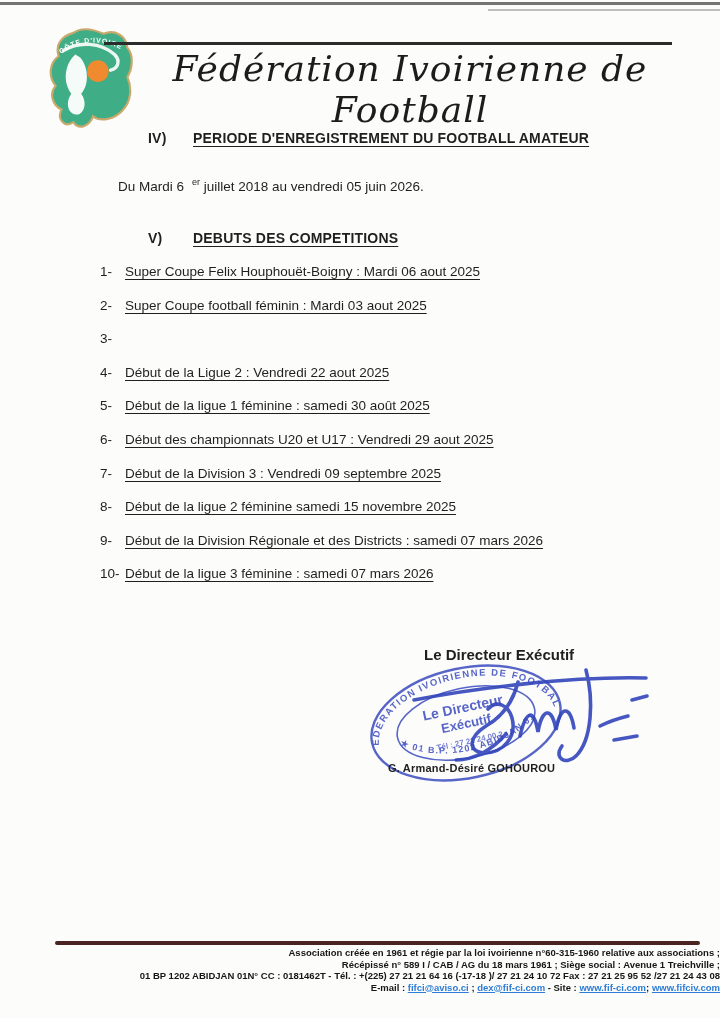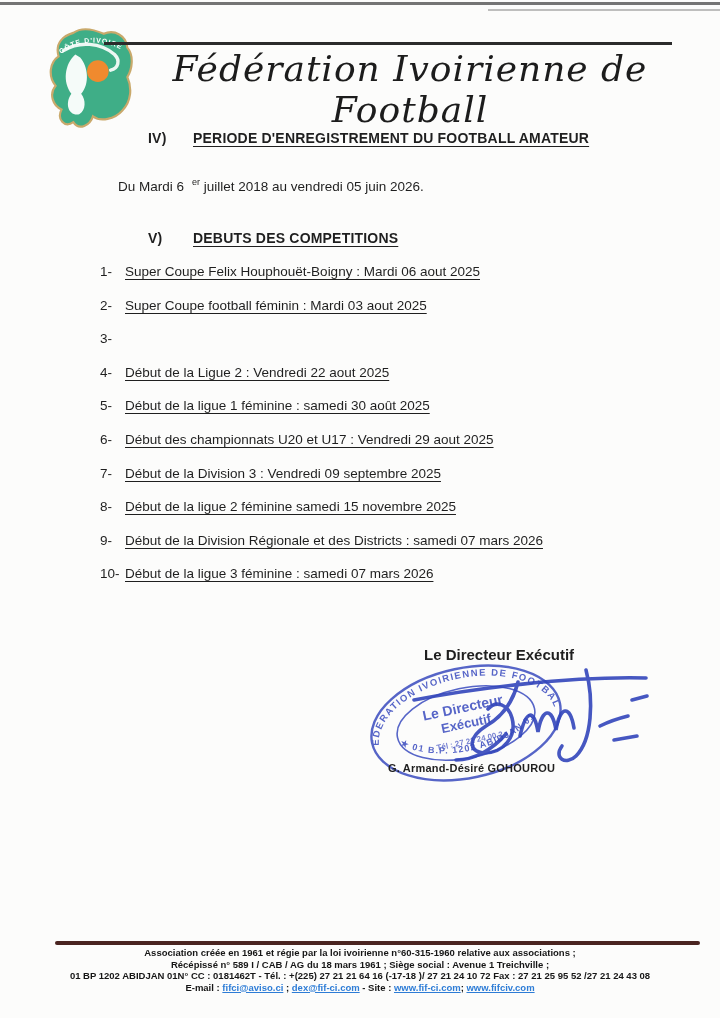--- a/index.html
+++ b/index.html
@@ -32,21 +32,21 @@
   .comp-list .li{display:flex;height:33.6px;align-items:flex-start;}
   .comp-list .num{width:25px;flex:none;}
 
   .sign-label{position:absolute;left:424px;top:646px;font-size:15px;font-weight:bold;}
   .stamp-svg{position:absolute;left:356px;top:658px;width:220px;height:130px;}
   .sig-svg{position:absolute;left:400px;top:648px;width:260px;height:120px;}
   .sign-name{position:absolute;left:388px;top:762px;font-size:11px;font-weight:bold;letter-spacing:.2px;}
 
   .footer-rule{position:absolute;left:55px;top:941px;width:645px;height:4px;background:#4a2420;border-radius:2px;}
   .footer{
-    position:absolute;left:0;right:0;top:947px;text-align:center;
+    position:absolute;left:0;right:0;top:947px;text-align:right;
     font-size:9.5px;font-weight:bold;line-height:11.6px;white-space:nowrap;color:#161616;
   }
   .footer .addr{}
   .link{color:#2d7cd6;text-decoration:underline;margin-top:30px;}
 </style>
 </head>
 <body>
 
 <div class="page">
 

